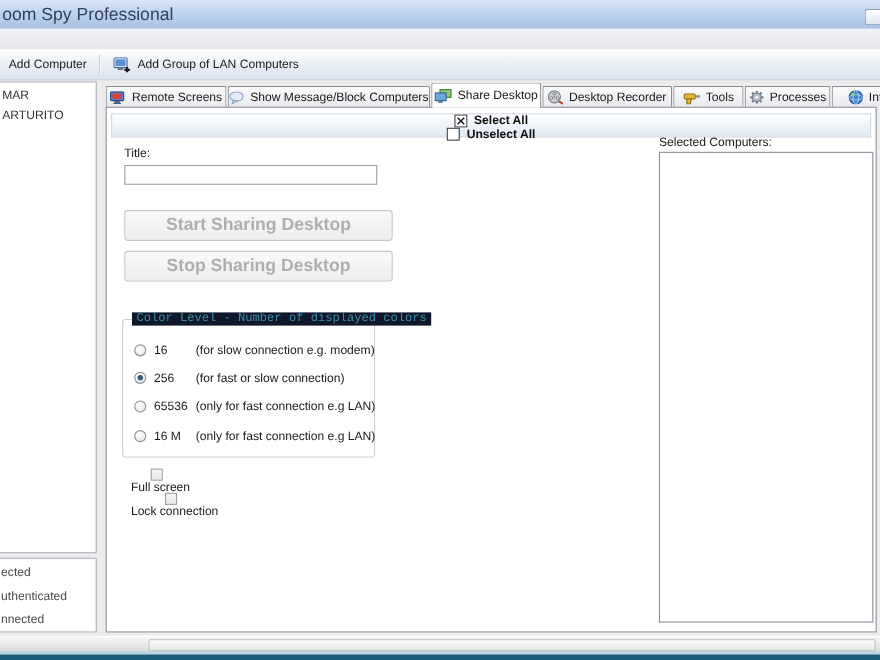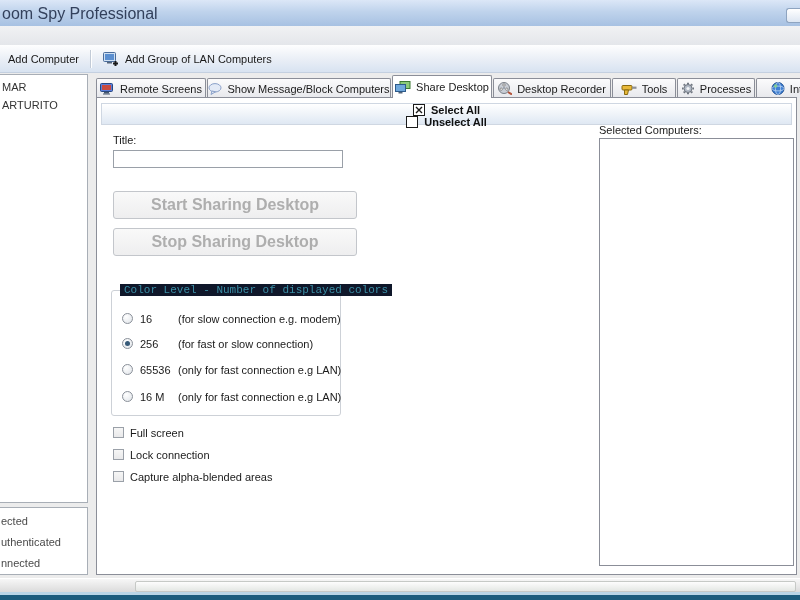--- a/index.html
+++ b/index.html
@@ -68,21 +68,21 @@
   .group-title{position:absolute;left:8px;top:-7px;background:#0f172a;padding:0 4px;
                color:var(--group_title,#3b8ea5);white-space:nowrap;font-family:Liberation Mono, monospace;}
   .radio-row{position:absolute;left:10px;display:flex;align-items:center;height:13px;}
   .radio{position:relative;width:11px;height:11px;border-radius:50%;border:1px solid #8a9099;
          background:radial-gradient(circle at 35% 30%,#ffffff,#dfe3e8);box-sizing:border-box;flex:none;}
   .radio.checked::after{content:"";position:absolute;left:2px;top:2px;width:5px;height:5px;border-radius:50%;
          background:#375a78;}
   .radio-val{margin-left:7px;width:38px;color:#1a1a1a;}
   .radio-desc{color:#1a1a1a;white-space:nowrap;}
 
-  .check-row{position:absolute;left:16px;display:flex;align-items:center;height:13px;}
+  .check-row{position:absolute;left:16px;display:flex;align-items:center;height:13px;flex-direction:column;}
   .cb{width:11px;height:11px;border:1px solid #9aa0a8;background:linear-gradient(#f6f6f6,#e9e9ea);
       box-sizing:border-box;flex:none;}
   .check-row span.lbl{margin-left:6px;color:#1a1a1a;white-space:nowrap;}
 
   .sel-label{position:absolute;left:502px;top:26px;color:#1a1a1a;}
   .sel-list{position:absolute;left:502px;top:40px;width:195px;height:428px;background:#fff;
             border:1px solid #8b8e98;box-sizing:border-box;}
 
   
   .statusbar{position:absolute;left:0;top:578px;width:800px;height:14px;
@@ -280,24 +280,20 @@
       </div>
 
       <div class="check-row" style="top:328px">
         <span class="cb"></span>
         <span class="lbl">Full screen</span>
       </div>
       <div class="check-row" style="top:350px">
         <span class="cb"></span>
         <span class="lbl">Lock connection</span>
       </div>
-      <div class="check-row" style="top:372px">
-        <span class="cb"></span>
-        <span class="lbl">Capture alpha-blended areas</span>
-      </div>
 
       <div class="sel-label">Selected Computers:</div>
       <div class="sel-list"></div>
     </div>
   </div>
 
   <div class="statusbar">
     <div class="status-panel"></div>
   </div>
   <div class="strip-light"></div>

